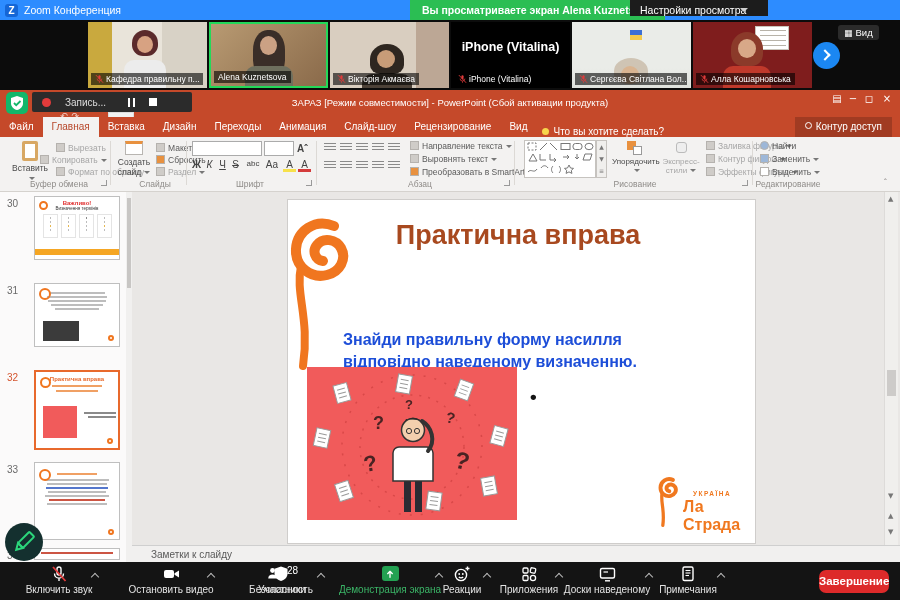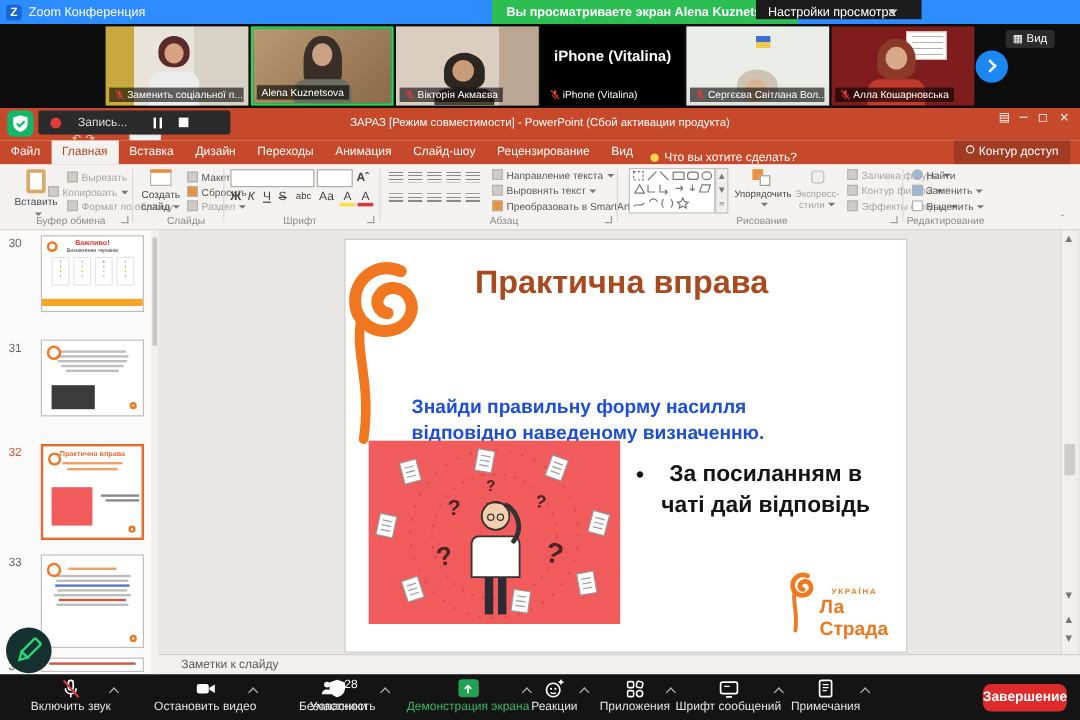--- a/index.html
+++ b/index.html
@@ -143,21 +143,21 @@
       <div class="p-hair" style="left:44px; top:8px; width:26px; height:26px; background:#5B2A2B; border-radius:50% 50% 42% 42%;"></div>
       <div class="p-head" style="left:49px; top:14px; width:16px; height:17px; background:#D7A282;"></div>
       <div class="p-body" style="left:36px; top:38px; width:42px; height:28px; background:#ECECEC;"></div>
       <div class="nametag">
         <svg class="micico" viewBox="0 0 12 12">
             <rect x="4.6" y="1" width="2.8" height="5.5" rx="1.4" fill="#E23B3B"></rect>
             <path d="M2.8 5.5a3.2 3.2 0 0 0 6.4 0" fill="none" stroke="#E23B3B" stroke-width="1"></path>
             <line x1="6" y1="9" x2="6" y2="11" stroke="#E23B3B" stroke-width="1"></line>
             <line x1="1.2" y1="0.8" x2="10.8" y2="11" stroke="#E23B3B" stroke-width="1.2"></line>
           </svg>
-        <span>Заменить соціальної п...</span>
+        <span>Кафедра правильну п...</span>
       </div>
     </div>
 
     <div class="tile active" style="left:209px; background:linear-gradient(135deg,#B89A72,#8A6A4A);">
       <div class="p-hair" style="left:42px; top:6px; width:32px; height:44px; background:#3A2E28; border-radius:45% 45% 30% 30%;"></div>
       <div class="p-head" style="left:49px; top:12px; width:17px; height:19px; background:#CBA184;"></div>
       <div class="p-body" style="left:34px; top:42px; width:48px; height:24px; background:#6E6F5E;"></div>
       <div class="nametag">
         <span>Alena Kuznetsova</span>
       </div>
@@ -530,21 +530,21 @@
               <rect x="108" y="113" width="7" height="32" fill="#2B2B33"></rect>
             <path d="M92 80 h28 a6 6 0 0 1 6 6 v28 h-40 v-28 a6 6 0 0 1 6-6z" fill="#fff" stroke="#333" stroke-width="1.5"></path>
             <circle cx="106" cy="63" r="11.5" fill="#F3CFAE" stroke="#333" stroke-width="1.5"></circle>
             <path d="M95 60 a11.5 11.5 0 0 1 22 -2 l-4 -5 -14 -1z" fill="#2E2A28"></path>
             <circle cx="102" cy="64" r="2.6" fill="none" stroke="#333"></circle>
               <circle cx="110" cy="64" r="2.6" fill="none" stroke="#333"></circle>
             <path d="M121 84 c8 -10 4 -24 -6 -30" fill="none" stroke="#333" stroke-width="4" stroke-linecap="round"></path>
           </g>
         </svg>
 
-        <div id="slide-bullet"><span class="bdot">•</span><span>За посиланням в чаті дай відповідь</span></div>
+        <div id="slide-bullet"><span class="bdot">•</span></div>
 
         <div id="slide-logo">
           <svg width="26" height="52" viewBox="0 0 62 160">
             <path d="M46 12 C27 4 9 17 8 35 C7 53 23 65 39 61 C52 58 59 45 53 34 C48 25 35 23 29 31 C24 37 27 46 35 47" fill="none" stroke="#F0781F" stroke-width="12" stroke-linecap="round"></path>
             <path d="M13 52 C7 80 22 104 15 152" fill="none" stroke="#F0781F" stroke-width="10" stroke-linecap="round"></path>
           </svg>
           <span class="country">УКРАЇНА</span>
           <span class="brand">Ла Страда</span>
         </div>
       </div>
@@ -666,21 +666,21 @@
 
     <div class="zitem" style="left:560px; width:94px;">
       <div class="ic">
           <svg width="19" height="18" viewBox="0 0 19 18">
             <rect x="2.5" y="3.5" width="14" height="9.5" rx="1.5" fill="none" stroke="#fff" stroke-width="1.4"></rect>
             <line x1="5.5" y1="7" x2="10" y2="7" stroke="#fff" stroke-width="1.2"></line>
             <line x1="7" y1="15.8" x2="12" y2="15.8" stroke="#fff" stroke-width="1.4"></line>
           </svg>
         </div>
       <i class="chev" style="left:86px;"></i>
-      <span class="lbl">Шрифт сообщений</span>
+      <span class="lbl">Доски наведеному</span>
     </div>
 
     <div class="zitem" style="left:652px; width:72px;">
       <div class="ic">
           <svg width="18" height="18" viewBox="0 0 18 18">
             <rect x="4" y="2" width="10" height="13.5" rx="1.5" fill="none" stroke="#fff" stroke-width="1.4"></rect>
             <line x1="6.5" y1="5.5" x2="11.5" y2="5.5" stroke="#fff" stroke-width="1.1"></line>
             <line x1="6.5" y1="8" x2="11.5" y2="8" stroke="#fff" stroke-width="1.1"></line>
             <line x1="6.5" y1="10.5" x2="10" y2="10.5" stroke="#fff" stroke-width="1.1"></line>
           </svg>

